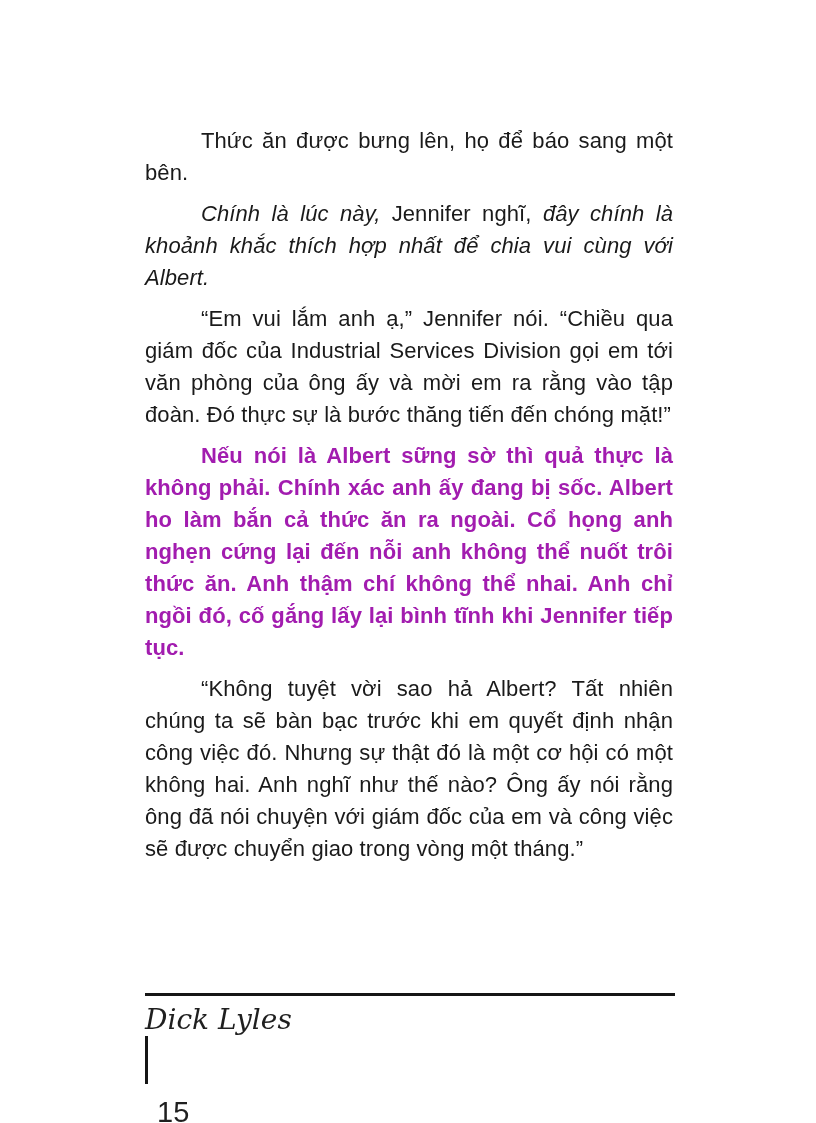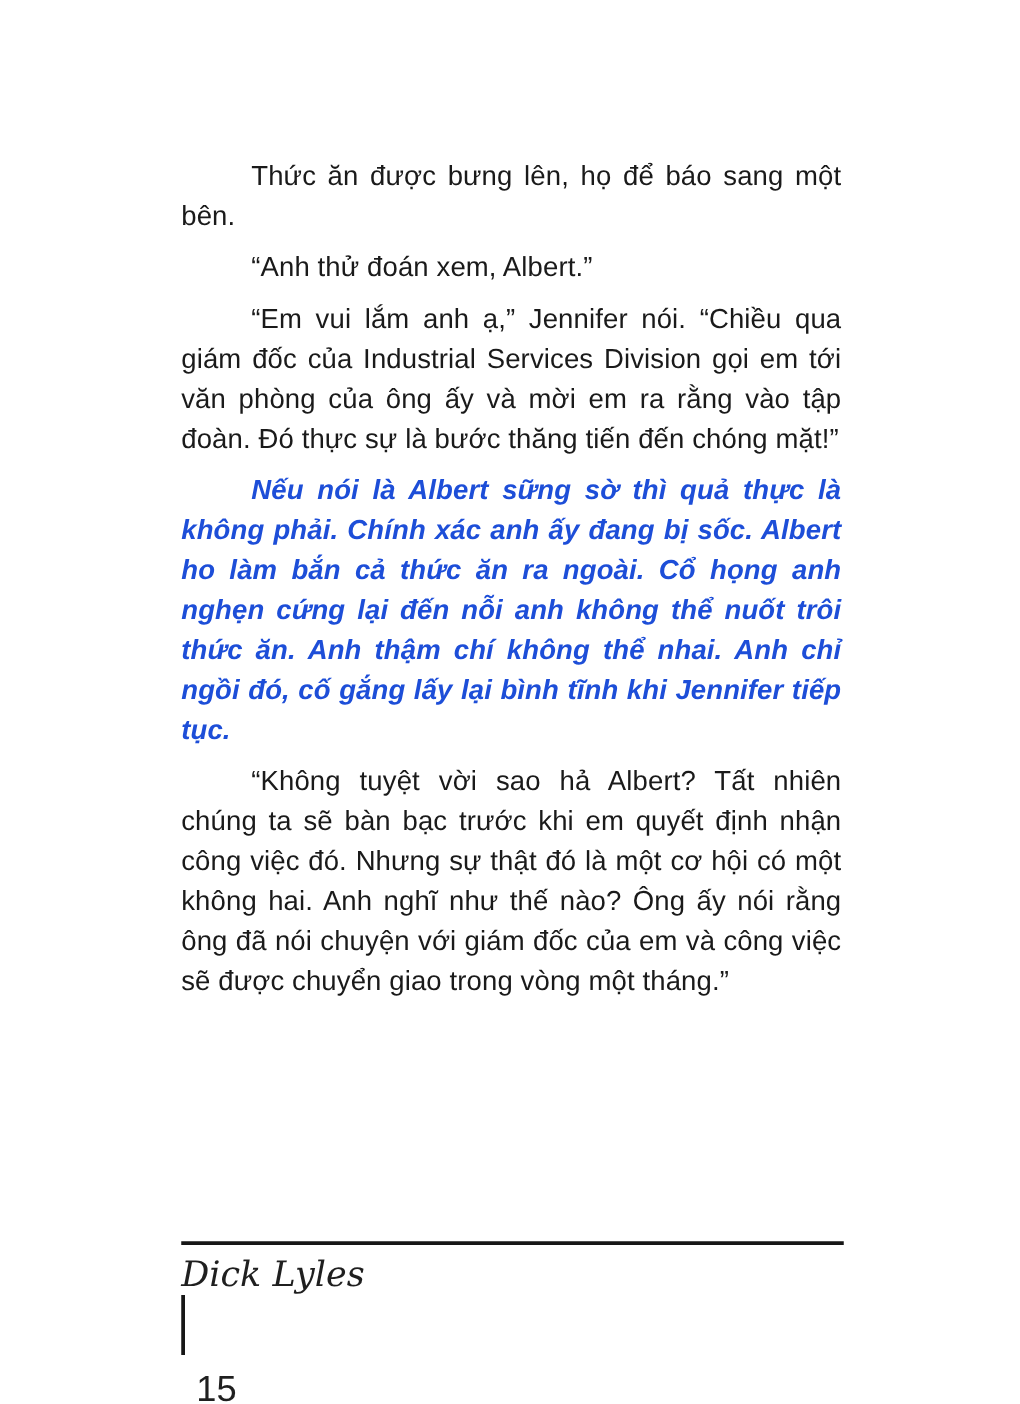--- a/index.html
+++ b/index.html
@@ -27,22 +27,21 @@
   .para {
     font-size: 22px;
     line-height: 32px;
     text-align: justify;
     text-indent: 56px;
     margin-bottom: 9px;
     letter-spacing: 0.1px;
   }
   .para.bold {
     font-weight: bold;
-    color: #1d4ed8;
-    font-style: italic;
+    color: #a21caf;
   }
   .run.italic { font-style: italic; }
   .footer {
     position: absolute;
     left: 145px;
     top: 993px;
     width: 530px;
   }
   .footer-rule {
     height: 3px;
@@ -74,21 +73,21 @@
     color: #1f1f1f;
   }
 </style>
 </head>
 <body>
 
 <div class="page">
 
   <div class="text-block">
     <p class="para"><span class="run">Thức ăn được bưng lên, họ để báo sang một bên.</span></p>
-    <p class="para"><span class="run">“Anh thử đoán xem, Albert.”</span></p>
+    <p class="para"><span class="run italic">Chính là lúc này,</span><span class="run"> Jennifer nghĩ, </span><span class="run italic">đây chính là khoảnh khắc thích hợp nhất để chia vui cùng với Albert.</span></p>
     <p class="para"><span class="run">“Em vui lắm anh ạ,” Jennifer nói. “Chiều qua giám đốc của Industrial Services Division gọi em tới văn phòng của ông ấy và mời em ra rằng vào tập đoàn. Đó thực sự là bước thăng tiến đến chóng mặt!”</span></p>
     <p class="para bold"><span class="run">Nếu nói là Albert sững sờ thì quả thực là không phải. Chính xác anh ấy đang bị sốc. Albert ho làm bắn cả thức ăn ra ngoài. Cổ họng anh nghẹn cứng lại đến nỗi anh không thể nuốt trôi thức ăn. Anh thậm chí không thể nhai. Anh chỉ ngồi đó, cố gắng lấy lại bình tĩnh khi Jennifer tiếp tục.</span></p>
     <p class="para"><span class="run">“Không tuyệt vời sao hả Albert? Tất nhiên chúng ta sẽ bàn bạc trước khi em quyết định nhận công việc đó. Nhưng sự thật đó là một cơ hội có một không hai. Anh nghĩ như thế nào? Ông ấy nói rằng ông đã nói chuyện với giám đốc của em và công việc sẽ được chuyển giao trong vòng một tháng.”</span></p>
   </div>
 
   <div class="footer">
     <div class="footer-rule"></div>
     <div class="footer-row">
       <span class="author">Dick Lyles</span>
       <span class="vbar"></span>

